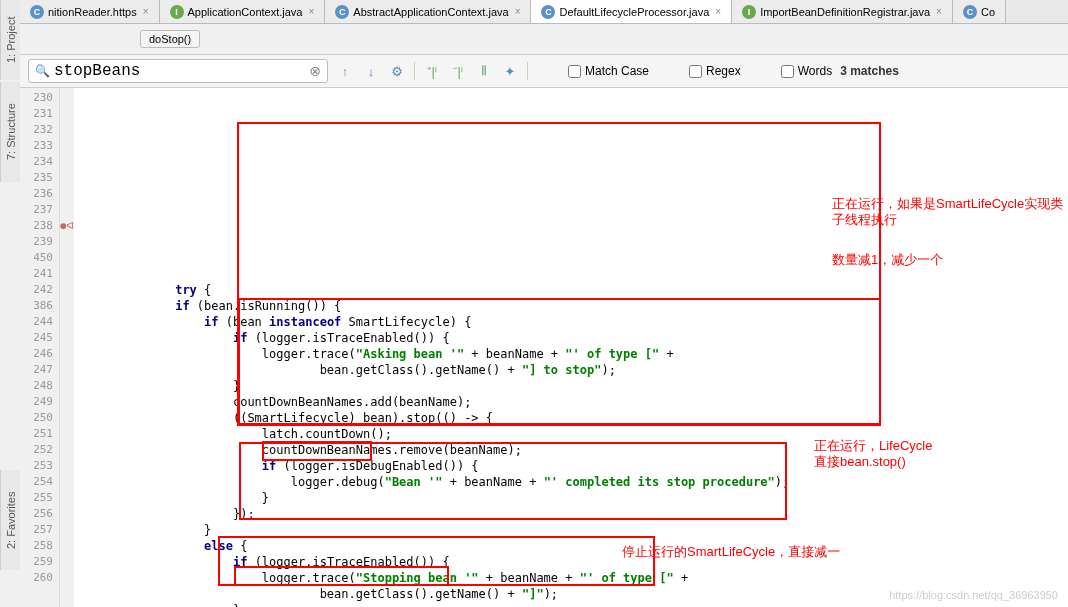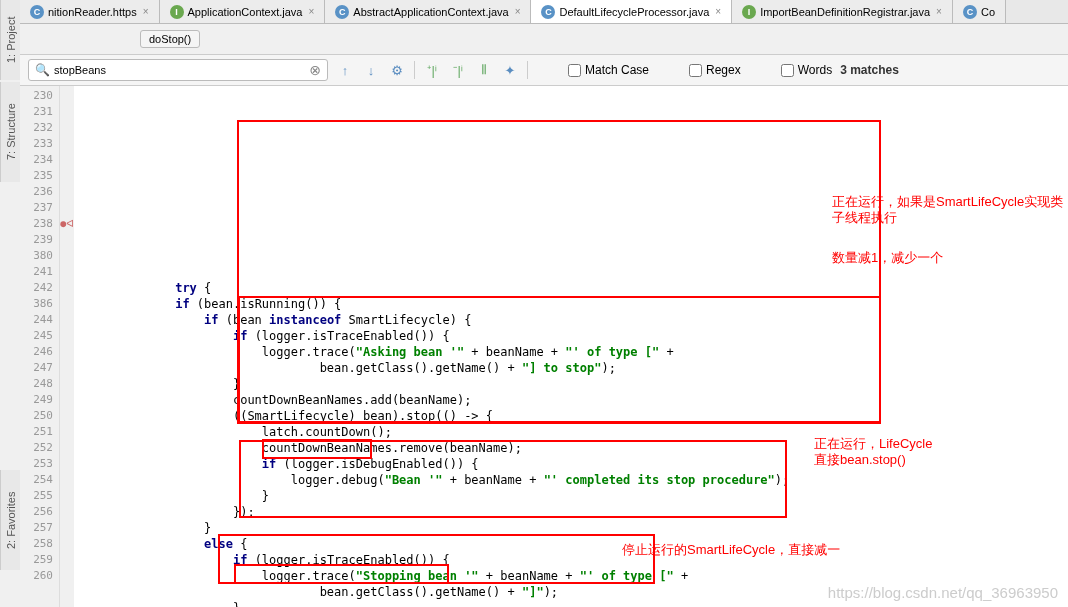--- a/index.html
+++ b/index.html
@@ -6,40 +6,40 @@
 body { font-family: Arial, sans-serif; font-size: 12px; background: #f0f0f0; width: 1068px; height: 607px; overflow: hidden; position: relative; }
 .tabs { display: flex; background: #e8e8e8; border-bottom: 1px solid #bbb; height: 24px; margin-left: 20px; }
 .tab { display: flex; align-items: center; padding: 2px 10px; border-right: 1px solid #bbb; font-size: 11px; cursor: pointer; background: #ececec; white-space: nowrap; }
 .tab.active { background: #fff; }
 .tab .close { margin-left: 6px; color: #888; font-size: 10px; }
 .breadcrumb { display: flex; align-items: center; padding: 6px 0 6px 120px; gap: 6px; margin-left: 20px; }
 .bc-item { border: 1px solid #bbb; border-radius: 3px; padding: 2px 8px; font-size: 11px; background: #f5f5f5; }
 .searchbar { display: flex; align-items: center; padding: 4px 8px; gap: 8px; border-top: 1px solid #ccc; border-bottom: 1px solid #ccc; background: #f5f5f5; margin-left: 20px; }
 .search-input-wrap { display: flex; align-items: center; border: 1px solid #bbb; border-radius: 3px; background: #fff; padding: 2px 6px; width: 300px; }
 .search-glass { color: #888; margin-right: 4px; font-size: 12px; }
-.search-input { border: none; outline: none; flex: 1; font-size: 11px; font-family: Liberation Sans, sans-serif; }
+.search-input { border: none; outline: none; flex: 1; font-size: 16px; font-family: Liberation Mono, monospace; }
 .search-clear { color: #888; cursor: pointer; font-size: 14px; }
 .sb-btn { width: 18px; height: 18px; display: flex; align-items: center; justify-content: center; cursor: pointer; color: #5a8dc0; font-size: 13px; }
 .sb-sep { width: 1px; height: 18px; background: #ccc; }
 .checkbox-label { display: flex; align-items: center; gap: 4px; font-size: 12px; cursor: pointer; margin-left: 32px; }
 .checkbox-label input { width: 13px; height: 13px; }
 .matches { font-size: 12px; font-weight: bold; color: #333; }
 .editor { display: flex; background: #fff; flex: 1; position: relative; margin-left: 20px; }
 .gutter { width: 40px; background: #f0f0f0; text-align: right; color: #999; font-family: monospace; font-size: 11px; padding-top: 2px; border-right: 1px solid #ddd; }
 .gutter div { height: 16px; padding-right: 6px; line-height: 16px; }
 .gmark { width: 14px; background: #f0f0f0; font-family: monospace; font-size: 10px; color: #c66; padding-top: 2px; }
 .gmark div { height: 16px; line-height: 16px; text-align: center; }
 .code { font-family: Consolas, monospace; font-size: 12px; line-height: 16px; padding-top: 2px; white-space: pre; position: relative; flex: 1; color: #000; }
 .code .ln { height: 16px; }
 .kw { color: #000080; font-weight: bold; }
 .str { color: #008000; font-weight: bold; }
 .box { position: absolute; border: 2px solid red; pointer-events: none; }
 .annot { position: absolute; color: red; font-size: 13px; font-family: sans-serif; white-space: nowrap; }
 .sidetab { position: absolute; left: 0; width: 20px; background: #e8e8e8; border-right: 1px solid #ccc; display: flex; align-items: center; justify-content: center; writing-mode: vertical-lr; transform: rotate(180deg); font-size: 11px; color: #555; cursor: pointer; }
-.watermark { position: absolute; bottom: 6px; right: 10px; color: #ccc; font-size: 15px; }
+.watermark { position: absolute; bottom: 6px; right: 10px; color: #ccc; font-size: 11px; }
 .c-icon { display: inline-flex; width: 14px; height: 14px; border-radius: 50%; background: #5992c6; color: #fff; font-size: 9px; align-items: center; justify-content: center; font-weight: bold; margin-right: 4px; }
 </style>
 </head>
 <body>
 
 <div class="sidetab" style="top:0;height:80px;">1: Project</div>
 <div class="sidetab" style="top:82px;height:100px;">7: Structure</div>
 <div class="sidetab" style="top:470px;height:100px;">2: Favorites</div>
 
 <div class="tabs">
@@ -113,21 +113,21 @@
       <div>230</div>
       <div>231</div>
       <div>232</div>
       <div>233</div>
       <div>234</div>
       <div>235</div>
       <div>236</div>
       <div>237</div>
       <div>238</div>
       <div>239</div>
-      <div>380</div>
+      <div>450</div>
       <div>241</div>
       <div>242</div>
       <div>386</div>
       <div>244</div>
       <div>245</div>
       <div>246</div>
       <div>247</div>
       <div>248</div>
       <div>249</div>
       <div>250</div>

